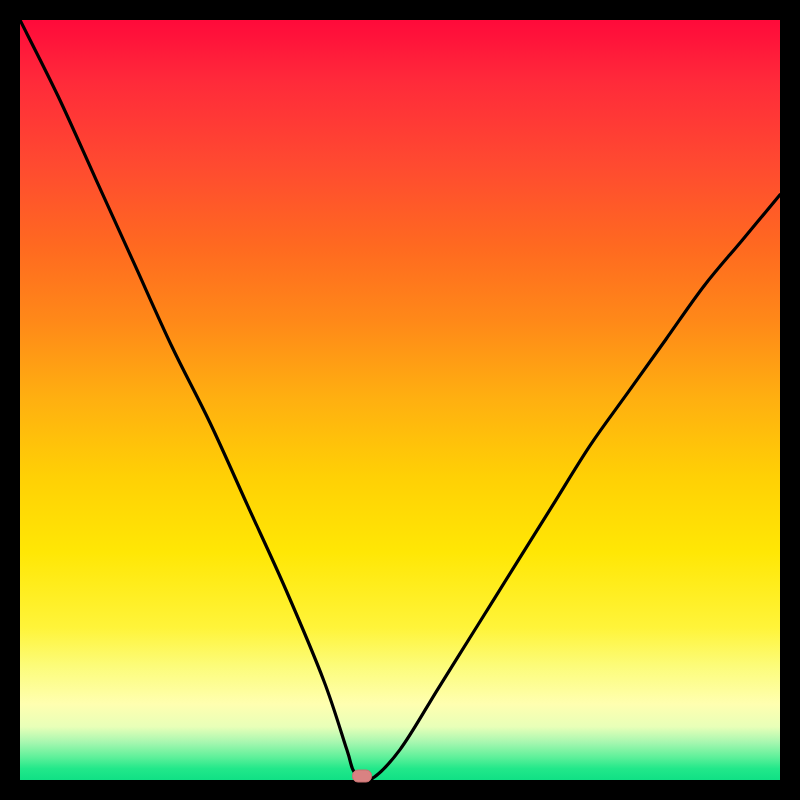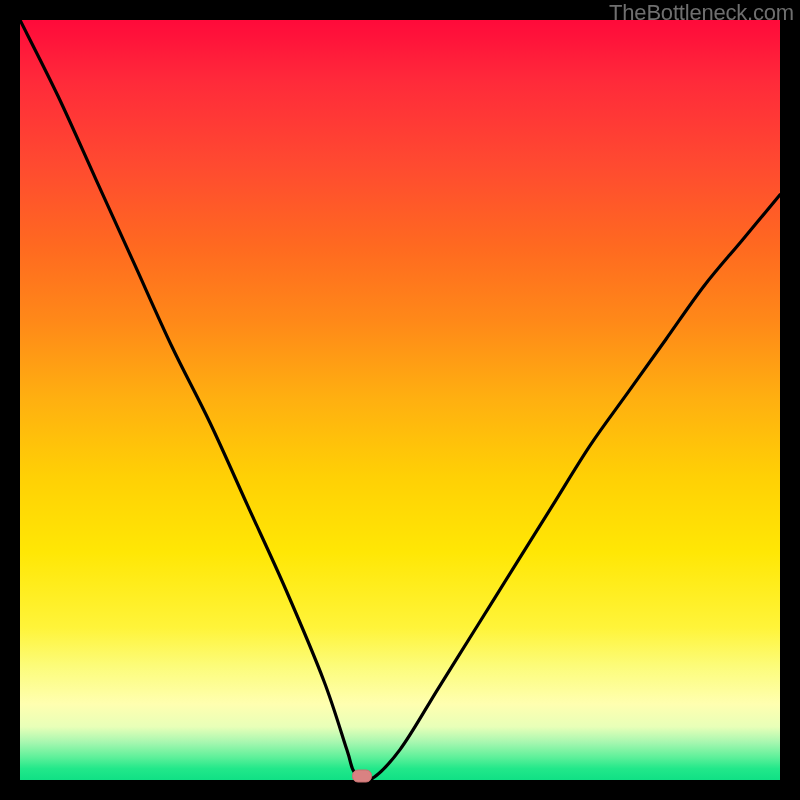--- a/index.html
+++ b/index.html
@@ -63,21 +63,20 @@
     font-size: 22px;
     font-weight: 500;
     color: #6f6f6f;
     letter-spacing: -0.2px;
   }
 </style>
 </head>
 <body>
 
 <div class="frame">
-  <div class="attribution">TheBottleneck.com</div>
 
   <div class="plot-area">
     <div class="gradient"></div>
 
     <svg class="curve" viewBox="0 0 760 760" preserveAspectRatio="none">
       <path id="curve-path" d="M 0,0 C 6.333333333333333,12.666666666666666 25.333333333333336,49.39999999999999 38,76 C 50.666666666666664,102.60000000000001 63.333333333333336,131.73333333333338 76,159.60000000000002 C 88.66666666666667,187.46666666666667 101.33333333333333,215.33333333333326 114,243.19999999999993 C 126.66666666666667,271.0666666666666 139.33333333333334,300.2 152,326.8 C 164.66666666666666,353.40000000000003 177.33333333333334,376.2 190,402.8 C 202.66666666666666,429.40000000000003 215.33333333333334,458.53333333333336 228,486.40000000000003 C 240.66666666666666,514.2666666666667 253.33333333333334,540.8666666666667 266,570 C 278.6666666666667,599.1333333333333 293.8666666666667,634.6 304,661.2 C 314.1333333333333,687.8000000000001 321.73333333333335,714.4000000000001 326.8,729.6 C 331.8666666666667,744.8 330.59999999999997,747.3333333333333 334.4,752.4 C 338.2,757.4666666666667 342,763.8 349.6,760 C 357.20000000000005,756.2 368.6,744.8000000000001 380,729.6 C 391.4,714.4 405.33333333333337,689.0666666666666 418.00000000000006,668.8 C 430.66666666666674,648.5333333333333 443.33333333333337,628.2666666666667 456,608 C 468.66666666666663,587.7333333333333 481.3333333333333,567.4666666666667 494,547.2 C 506.6666666666667,526.9333333333334 519.3333333333334,506.6666666666667 532,486.40000000000003 C 544.6666666666666,466.1333333333334 557.3333333333334,444.6 570,425.6 C 582.6666666666666,406.6 595.3333333333334,390.1333333333333 608,372.4 C 620.6666666666666,354.66666666666663 633.3333333333334,336.9333333333334 646,319.20000000000005 C 658.6666666666666,301.4666666666667 671.3333333333334,282.4666666666667 684,266 C 696.6666666666666,249.53333333333333 709.3333333333334,235.6 722,220.39999999999998 C 734.6666666666666,205.19999999999996 753.6666666666666,182.39999999999995 760,174.79999999999995" fill="none" stroke="#000" stroke-width="3.2" stroke-linecap="round" stroke-linejoin="round"></path>
     </svg>
 
     <div id="marker" class="marker" style="left: 342px; top: 756px;"></div>
   </div>

